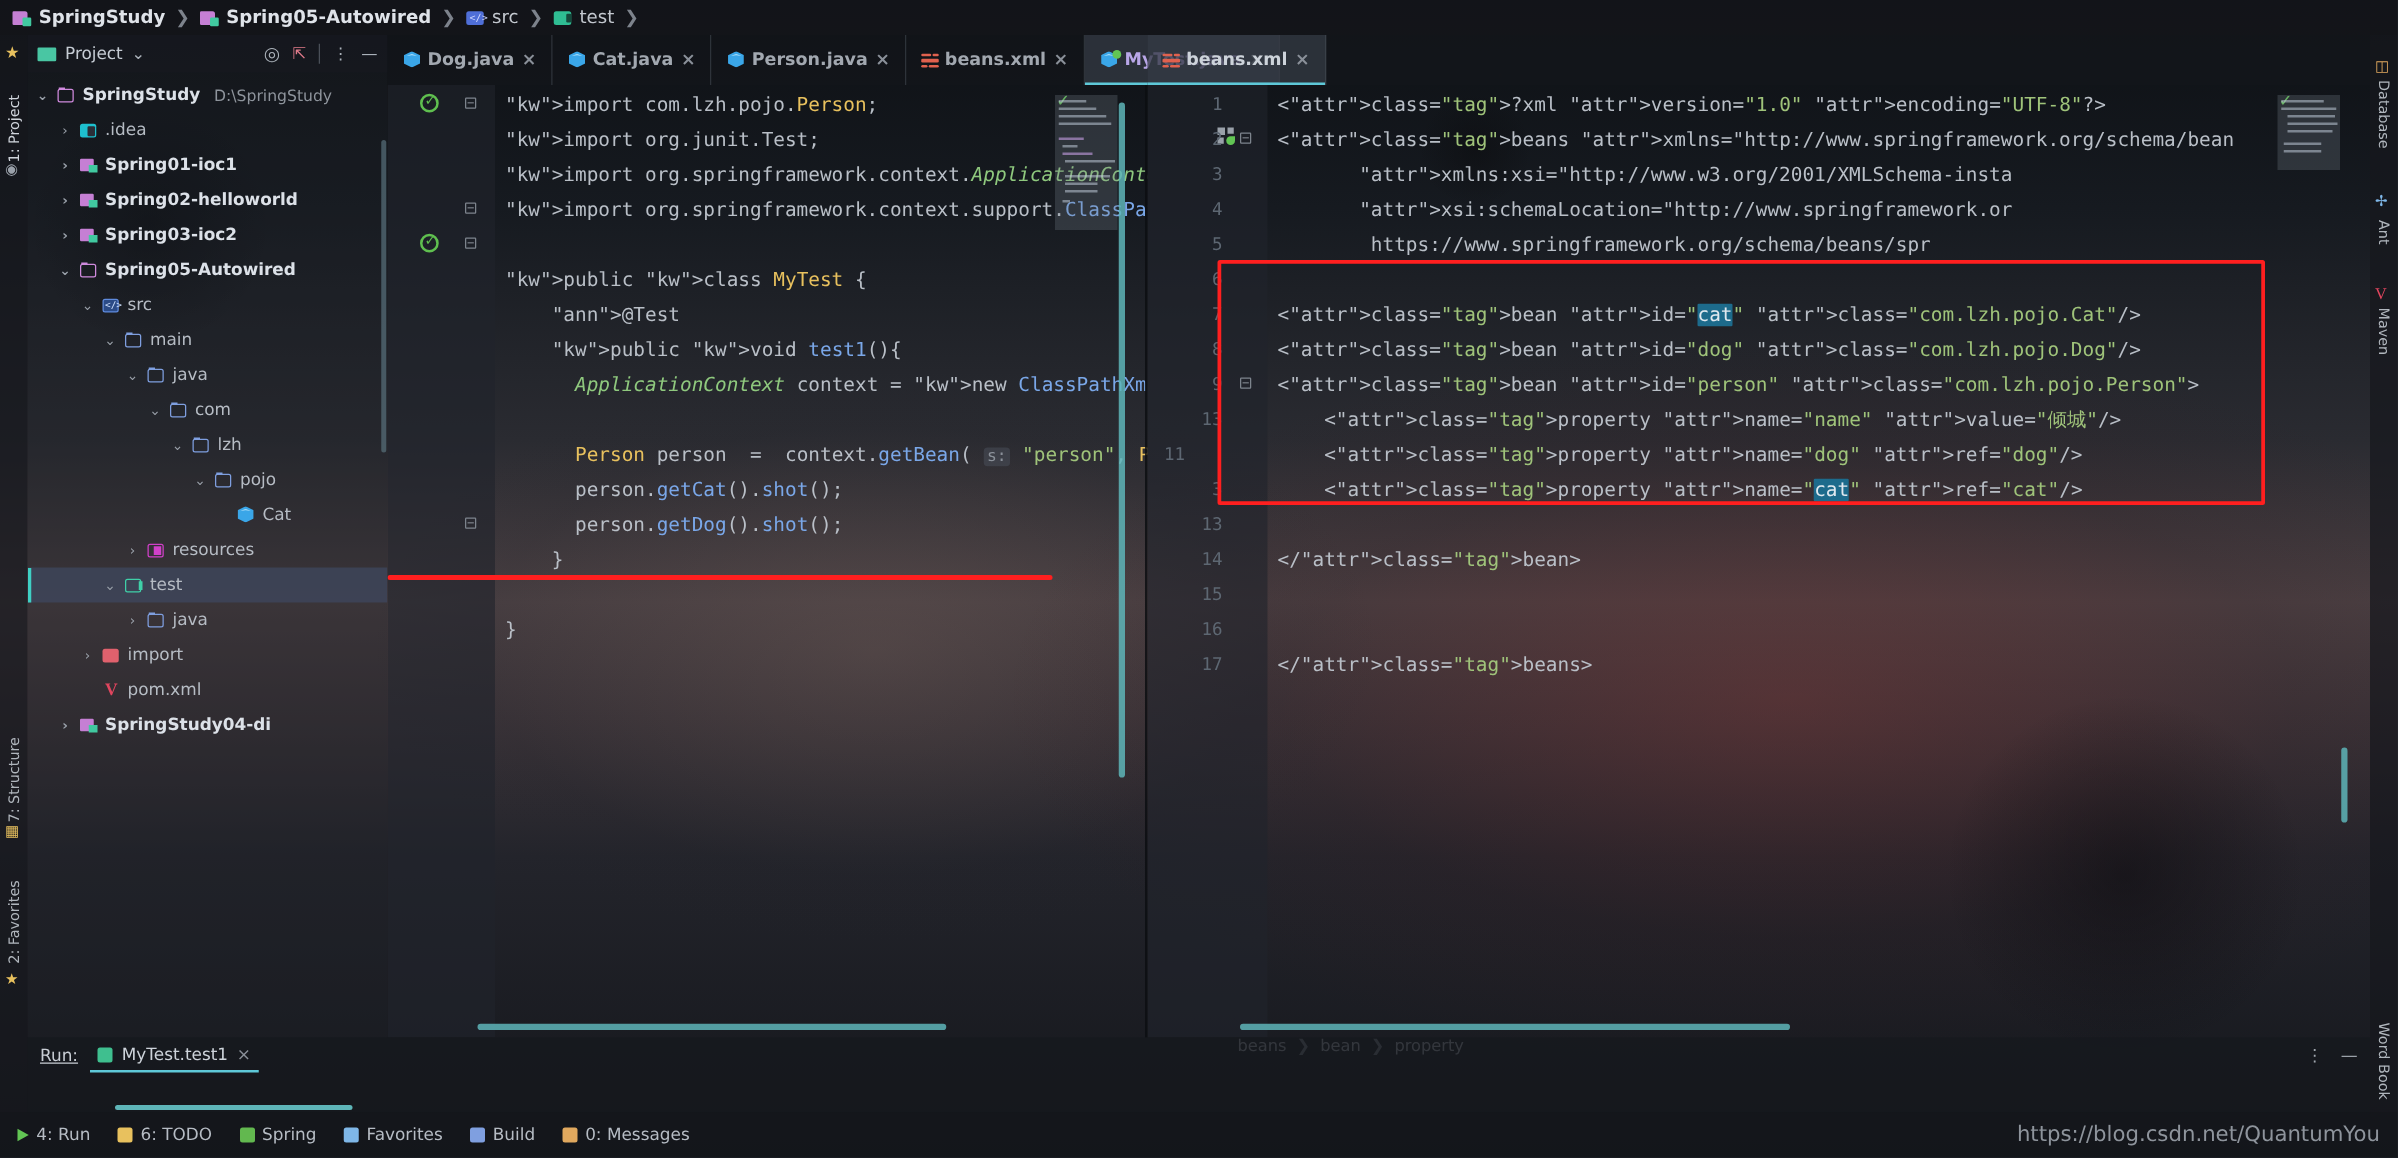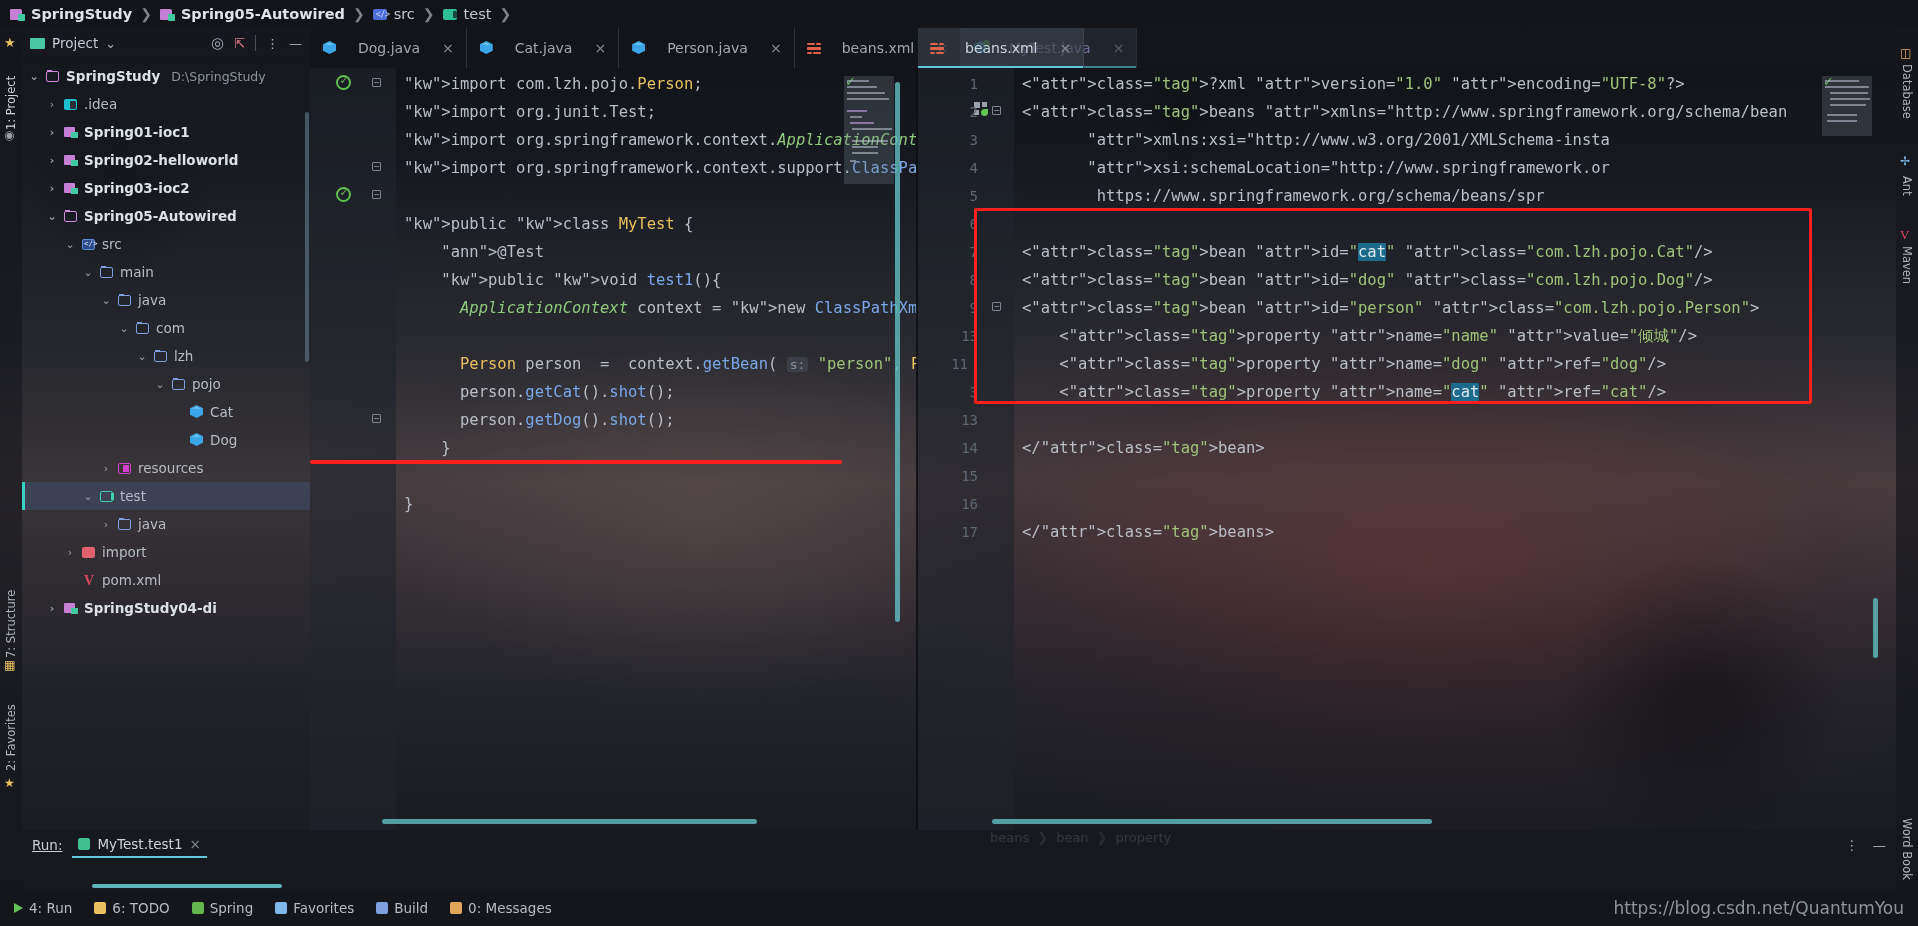--- a/index.html
+++ b/index.html
@@ -150,26 +150,27 @@
 
   .proj-scroll { position:absolute; right:1px; top:84px; width:4px; height:250px; background:#59707c; border-radius:2px; opacity:.7;}
 
   
   .tabbar {
     position: absolute; left: 310px; top: 28px; right: 22px; height: 40px;
     display: flex; align-items: stretch;
     background: rgba(20,22,27,0.55);
   }
   .etab {
-    display: flex; align-items: center; gap: 20px;
+    display: flex; align-items: center; gap: 4px;
     padding: 0 12px;
     font-size: 14px; color: #a2a8b0;
     border-right: 1px solid rgba(70,76,86,0.55);
     position: relative;
     white-space: nowrap;
+    font-weight: bold;
   }
   .etab.active { background: rgba(60,66,78,0.62); color:#cdd3da; }
   .etab.active.sel { color:#b9a7e8; }
   .etab.active::after {
     content:""; position:absolute; left:0; right:0; bottom:0; height:2.5px; background:#5ec8d8;
   }
   .etab .x { color:#8a9099; font-size: 14px; margin-left: 2px; }
   .xmlico { width:15px; height:13px; position:relative; flex:none; display:inline-block; }
   .xmlico i { position:absolute; background:#e0614e; height:2.6px; border-radius:1px; }
   .xmlico i:nth-child(1){ left:0; top:1px; width:8px; }
@@ -446,28 +447,20 @@
           </span>
           <span class="tlabel">pojo</span>
         </div>
         <div class="trow" style="padding-left: 150px;">
           <span class="chev empty">&gt;</span>
           <span class="cls">
             <span class="hex"></span>
             <span class="hi"></span>
           </span>
           <span class="tlabel">Cat</span>
-        </div>
-        <div class="trow" style="padding-left: 150px;">
-          <span class="chev empty">&gt;</span>
-          <span class="cls">
-            <span class="hex"></span>
-            <span class="hi"></span>
-          </span>
-          <span class="tlabel">Dog</span>
         </div>
         <div class="trow" style="padding-left: 78px;">
           <span class="chev">›</span>
           <span class="fi res">
             <span class="b"></span>
             <span class="g"></span>
           </span>
           <span class="tlabel">resources</span>
         </div>
         <div class="trow sel" style="padding-left: 60px;">
@@ -619,21 +612,21 @@
         <span class="ln" style="top: 2px; right: 918px;">1</span>
         <span class="ln" style="top: 30px; right: 918px;">2</span>
         <span class="ln" style="top: 58px; right: 918px;">3</span>
         <span class="ln" style="top: 86px; right: 918px;">4</span>
         <span class="ln" style="top: 114px; right: 918px;">5</span>
         <span class="ln" style="top: 142px; right: 918px;">6</span>
         <span class="ln" style="top: 170px; right: 918px;">7</span>
         <span class="ln" style="top: 198px; right: 918px;">8</span>
         <span class="ln" style="top: 226px; right: 918px;">9</span>
         <span class="ln" style="top: 254px; right: 918px;">13</span>
-        <span class="ln" style="top: 282px; right: 928px;">11</span>
+        <span class="ln" style="top: 282px; right: 948px;">11</span>
         <span class="ln" style="top: 310px; right: 918px;">3</span>
         <span class="ln" style="top: 338px; right: 918px;">13</span>
         <span class="ln" style="top: 366px; right: 918px;">14</span>
         <span class="ln" style="top: 394px; right: 918px;">15</span>
         <span class="ln" style="top: 422px; right: 918px;">16</span>
         <span class="ln" style="top: 450px; right: 918px;">17</span>
       </div>
     <div class="code" id="code-right" style="left:96px;"><div class="codeline" style="top: 2px; left: 8px;">&lt;<span <span="" class="&lt;span">"attr"</span>&gt;class=<span class="val">"tag"</span>&gt;?xml <span class="&lt;span">"attr"</span>&gt;version=<span class="val">"1.0"</span> <span class="&lt;span">"attr"</span>&gt;encoding=<span class="val">"UTF-8"</span>?&gt;</div><div class="codeline" style="top: 30px; left: 8px;">&lt;<span <span="" class="&lt;span">"attr"</span>&gt;class=<span class="val">"tag"</span>&gt;beans <span class="&lt;span">"attr"</span>&gt;xmlns="http://www.springframework.org/schema/bean</div><div class="codeline" style="top: 58px; left: 8px;">       <span class="&lt;span">"attr"</span>&gt;xmlns:xsi="http://www.w3.org/2001/XMLSchema-insta</div><div class="codeline" style="top: 86px; left: 8px;">       <span class="&lt;span">"attr"</span>&gt;xsi:schemaLocation="http://www.springframework.or</div><div class="codeline" style="top: 114px; left: 8px;">        https://www.springframework.org/schema/beans/spr</div><div class="codeline" style="top: 142px; left: 8px;"></div><div class="codeline" style="top: 170px; left: 8px;">&lt;<span <span="" class="&lt;span">"attr"</span>&gt;class=<span class="val">"tag"</span>&gt;bean <span class="&lt;span">"attr"</span>&gt;id=<span class="val">"<span class="selhl">cat</span>"</span> <span class="&lt;span">"attr"</span>&gt;class=<span class="val">"com.lzh.pojo.Cat"</span>/&gt;</div><div class="codeline" style="top: 198px; left: 8px;">&lt;<span <span="" class="&lt;span">"attr"</span>&gt;class=<span class="val">"tag"</span>&gt;bean <span class="&lt;span">"attr"</span>&gt;id=<span class="val">"dog"</span> <span class="&lt;span">"attr"</span>&gt;class=<span class="val">"com.lzh.pojo.Dog"</span>/&gt;</div><div class="codeline" style="top: 226px; left: 8px;">&lt;<span <span="" class="&lt;span">"attr"</span>&gt;class=<span class="val">"tag"</span>&gt;bean <span class="&lt;span">"attr"</span>&gt;id=<span class="val">"person"</span> <span class="&lt;span">"attr"</span>&gt;class=<span class="val">"com.lzh.pojo.Person"</span>&gt;</div><div class="codeline" style="top: 254px; left: 8px;">    &lt;<span <span="" class="&lt;span">"attr"</span>&gt;class=<span class="val">"tag"</span>&gt;property <span class="&lt;span">"attr"</span>&gt;name=<span class="val">"name"</span> <span class="&lt;span">"attr"</span>&gt;value=<span class="val">"倾城"</span>/&gt;</div><div class="codeline" style="top: 282px; left: 8px;">    &lt;<span <span="" class="&lt;span">"attr"</span>&gt;class=<span class="val">"tag"</span>&gt;property <span class="&lt;span">"attr"</span>&gt;name=<span class="val">"dog"</span> <span class="&lt;span">"attr"</span>&gt;ref=<span class="val">"dog"</span>/&gt;</div><div class="codeline" style="top: 310px; left: 8px;">    &lt;<span <span="" class="&lt;span">"attr"</span>&gt;class=<span class="val">"tag"</span>&gt;property <span class="&lt;span">"attr"</span>&gt;name=<span class="val">"<span class="selhl">cat</span>"</span> <span class="&lt;span">"attr"</span>&gt;ref=<span class="val">"cat"</span>/&gt;</div><div class="codeline" style="top: 338px; left: 8px;"></div><div class="codeline" style="top: 366px; left: 8px;">&lt;/<span <span="" class="&lt;span">"attr"</span>&gt;class=<span class="val">"tag"</span>&gt;bean&gt;</div><div class="codeline" style="top: 394px; left: 8px;"></div><div class="codeline" style="top: 422px; left: 8px;"></div><div class="codeline" style="top: 450px; left: 8px;">&lt;/<span <span="" class="&lt;span">"attr"</span>&gt;class=<span class="val">"tag"</span>&gt;beans&gt;</div></div>
     <div class="checkok" style="right:62px;">✓</div>
     <div class="minimap" style="right:24px; top:8px; width:50px; height:60px;">

